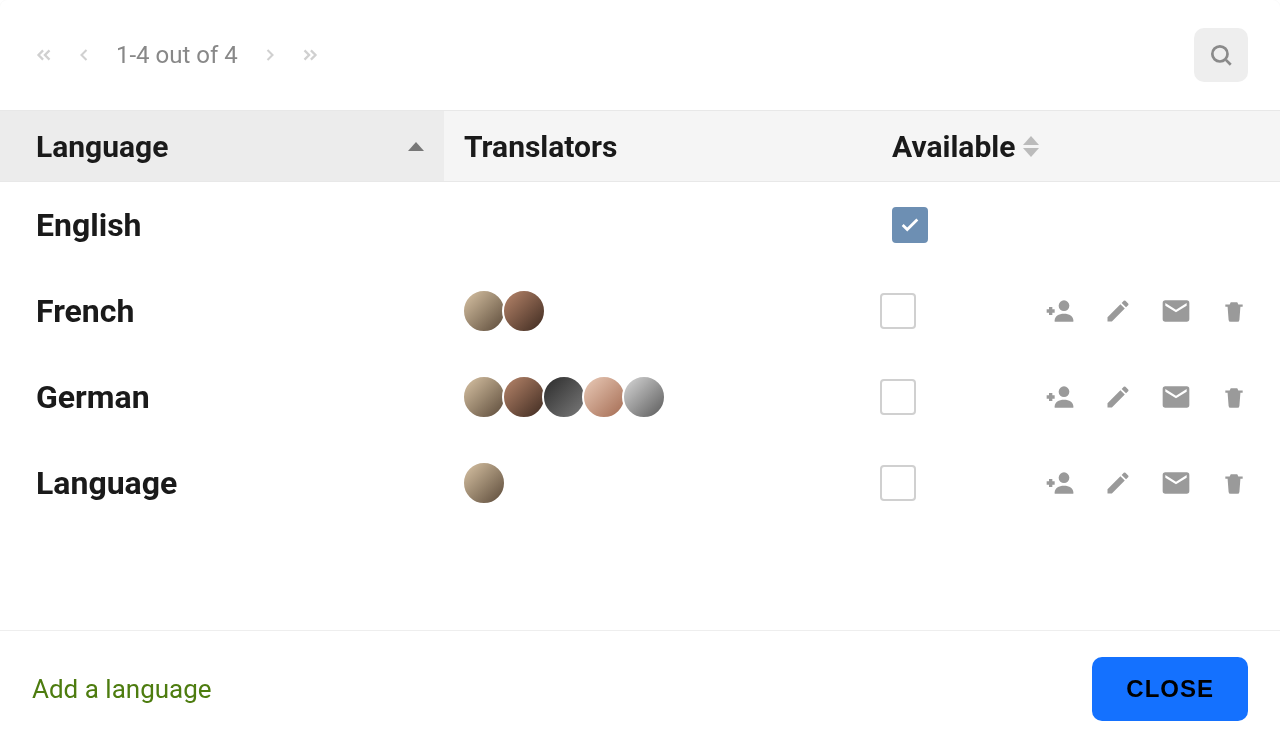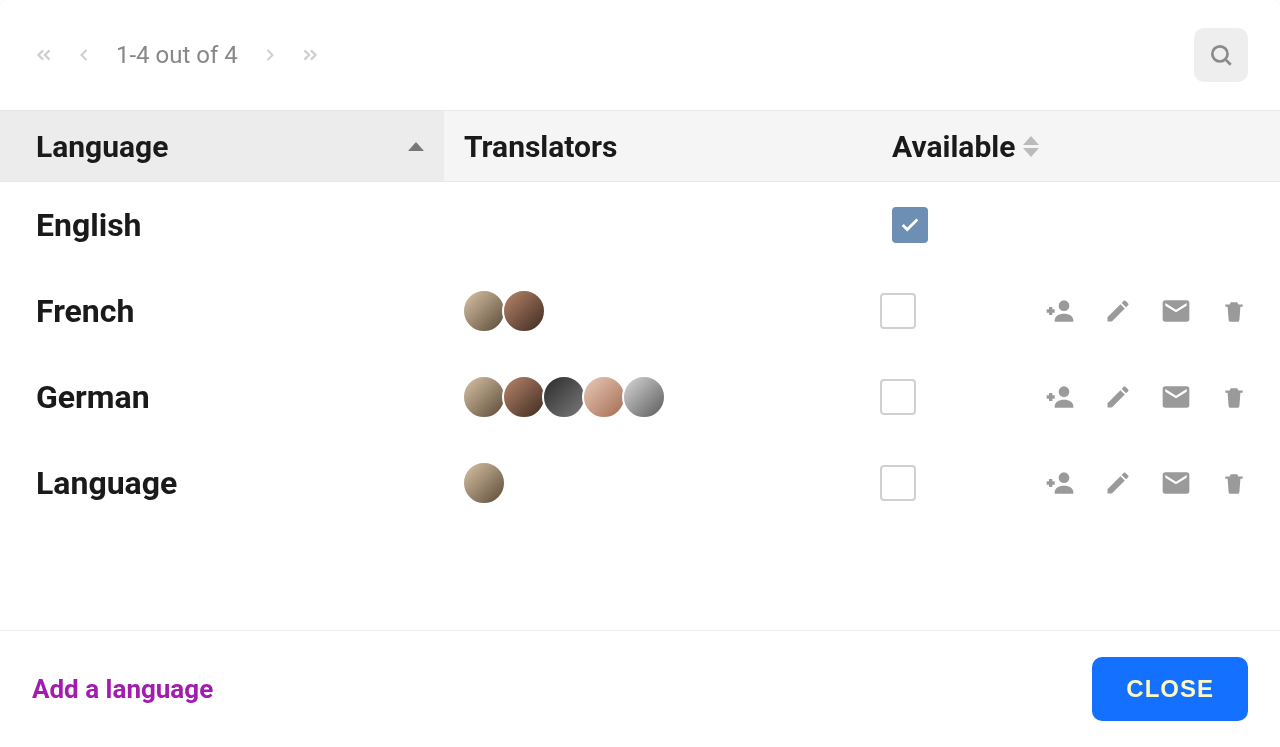--- a/index.html
+++ b/index.html
@@ -133,26 +133,25 @@
     bottom:0; left:0; right:0;
     border-top:1px solid #eee;
     padding: 26px 32px;
     display:flex;
     align-items:center;
     justify-content:space-between;
     background:#fff;
   }
   .add-link {
     font-size: 26px;
-    color:#a21caf;
-    font-weight:bold;
+    color:#4d7c0f;
   }
   .close-btn {
     background:#1471ff;
-    color:#fef9c3;
+    color:#000000;
     font-size:24px;
     font-weight:600;
     letter-spacing:1px;
     padding: 18px 34px;
     border:none;
     border-radius:10px;
   }
   svg { display:block; }
 </style>
 </head>

